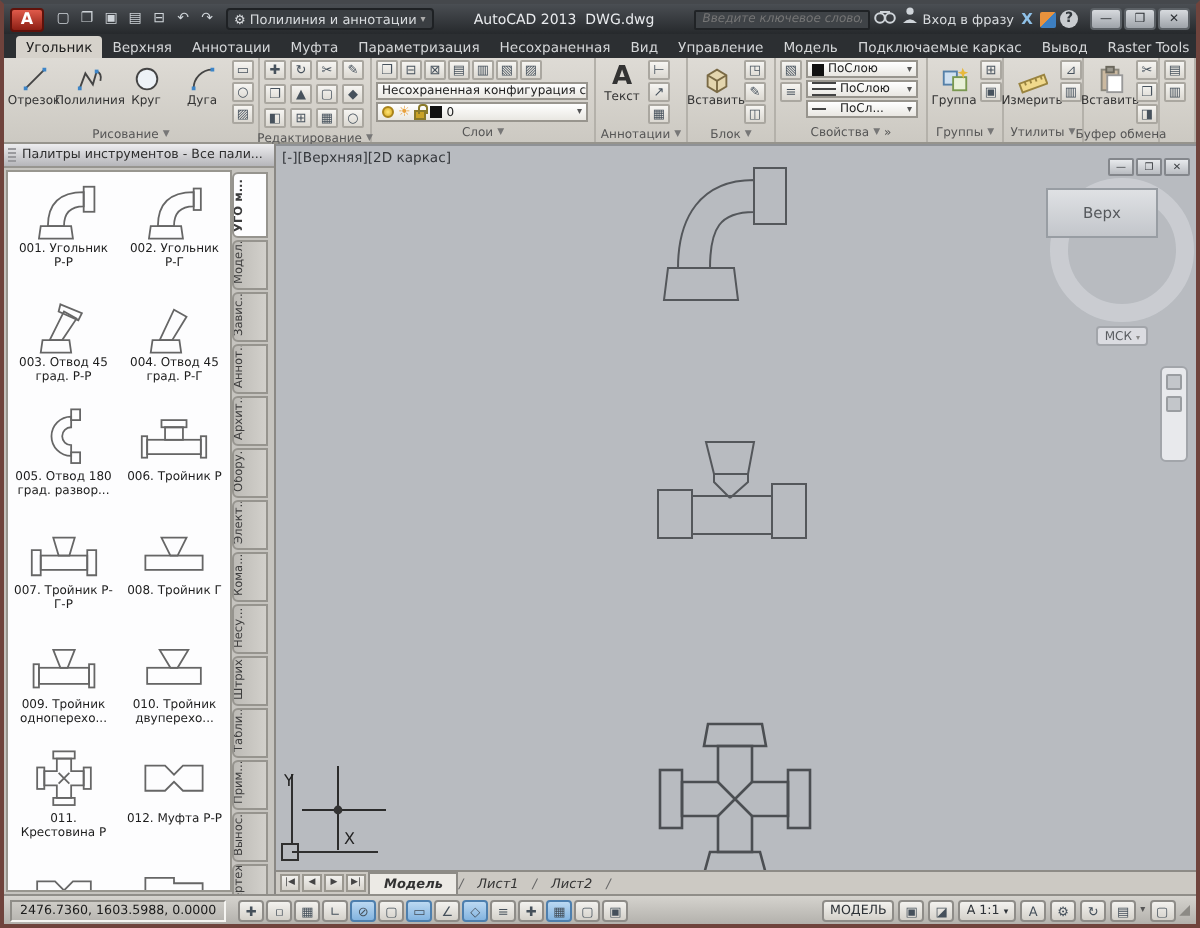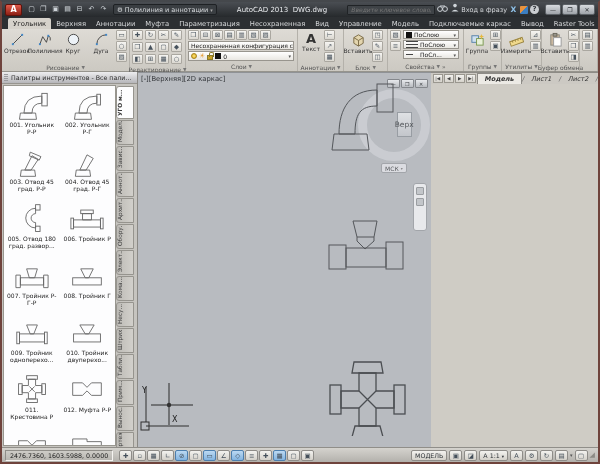--- a/index.html
+++ b/index.html
@@ -61,27 +61,27 @@
   .grip { width: 4px; height: 8px; background: repeating-linear-gradient(#9a9a9e 0 1px, transparent 1px 2px); }
   .pal-body { flex: 1; display: flex; min-height: 0; }
   .pal-items { flex: 1; background: #fdfdfe; border: 1px solid #98968f; margin: 1px 0 1px 1px; display: grid; grid-template-columns: 1fr 1fr; align-content: start; overflow: hidden; padding-top: 2px; }
   .pitem { height: 57px; display: flex; flex-direction: column; align-items: center; }
   .pitem svg { width: 46px; height: 34px; flex: none; }
   .plab { font-size: 6px; color: #1d1d1d; text-align: center; line-height: 1.15; width: 52px; }
   .ptabs { width: 21px; display: flex; flex-direction: column; padding-top: 2px; gap: 1px; overflow: hidden; }
   .ptab { writing-mode: vertical-rl; transform: rotate(180deg); height: 25px; width: 18px; background: linear-gradient(90deg,#d2d0cb,#bdbbb6); border: 1px solid #96948e; border-radius: 0 3px 3px 0; font-size: 5.8px; color: #3c3c3c; text-align: center; padding: 2px 0; overflow: hidden; flex: none; }
   .ptab.active { background: #fdfdfe; height: 33px; font-weight: bold; }
 
-  .rightcol { flex: 1; display: flex; flex-direction: row; min-width: 0; }
+  .rightcol { flex: 1; display: flex; flex-direction: column; min-width: 0; }
   .canvas { flex: 1; position: relative; background: #b8bbc0; overflow: hidden; border-top: 1px solid #8f9296; }
   .vp-label { position: absolute; left: 3px; top: 2px; font-size: 6.8px; color: #33363a; }
   .doc-btns { position: absolute; right: 3px; top: 6px; display: flex; gap: 1px; }
   .doc-btn { width: 13px; height: 9px; background: linear-gradient(#e7e9ec,#b9bcc1); border: 1px solid #84878c; border-radius: 1px; font-size: 5px; line-height: 8px; text-align: center; color: #3a3d41; }
   .vc-ring { position: absolute; right: 1px; top: 16px; width: 72px; height: 72px; border-radius: 50%; border: 9px solid rgba(226,229,233,0.42); }
-  .vc-face { position: absolute; right: 19px; top: 39px; width: 15px; height: 25px; background: linear-gradient(#dfe1e4,#c3c6cb); border: 1px solid #989da3; display: flex; align-items: center; justify-content: center; font-size: 7.5px; color: #55585c; }
+  .vc-face { position: absolute; right: 19px; top: 21px; width: 56px; height: 25px; background: linear-gradient(#dfe1e4,#c3c6cb); border: 1px solid #989da3; display: flex; align-items: center; justify-content: center; font-size: 7.5px; color: #55585c; }
   .wcs { position: absolute; right: 24px; top: 90px; height: 10px; background: rgba(224,226,230,0.85); border: 1px solid #a2a5aa; border-radius: 2px; font-size: 6px; color: #5a5d61; display: flex; align-items: center; padding: 0 3px; gap: 2px; }
   .navbar { position: absolute; right: 4px; top: 110px; width: 14px; height: 48px; background: rgba(238,239,241,0.88); border: 1px solid #a2a5aa; border-radius: 3px; display: flex; flex-direction: column; align-items: center; gap: 3px; padding-top: 3px; }
   .nav-ic { width: 8px; height: 8px; background: #c3c6ca; border: 1px solid #9a9da1; border-radius: 1px; }
   .shapes { position: absolute; left: 0; top: 0; }
 
   
   .layoutbar { height: 12px; background: #ccc9c3; border-top: 1px solid #8d8b86; display: flex; align-items: center; padding-left: 2px; flex: none; font-size: 6.5px; }
   .lnav { width: 10px; height: 9px; background: linear-gradient(#f2f1ee,#d6d3cc); border: 1px solid #9a978f; font-size: 4.5px; line-height: 8px; text-align: center; color: #444; margin-right: 1px; }
   .ltab { padding: 1px 7px; font-style: italic; color: #333; }
   .ltab.active { background: #eceae5; border: 1px solid #8d8b86; border-bottom: none; font-weight: bold; }

